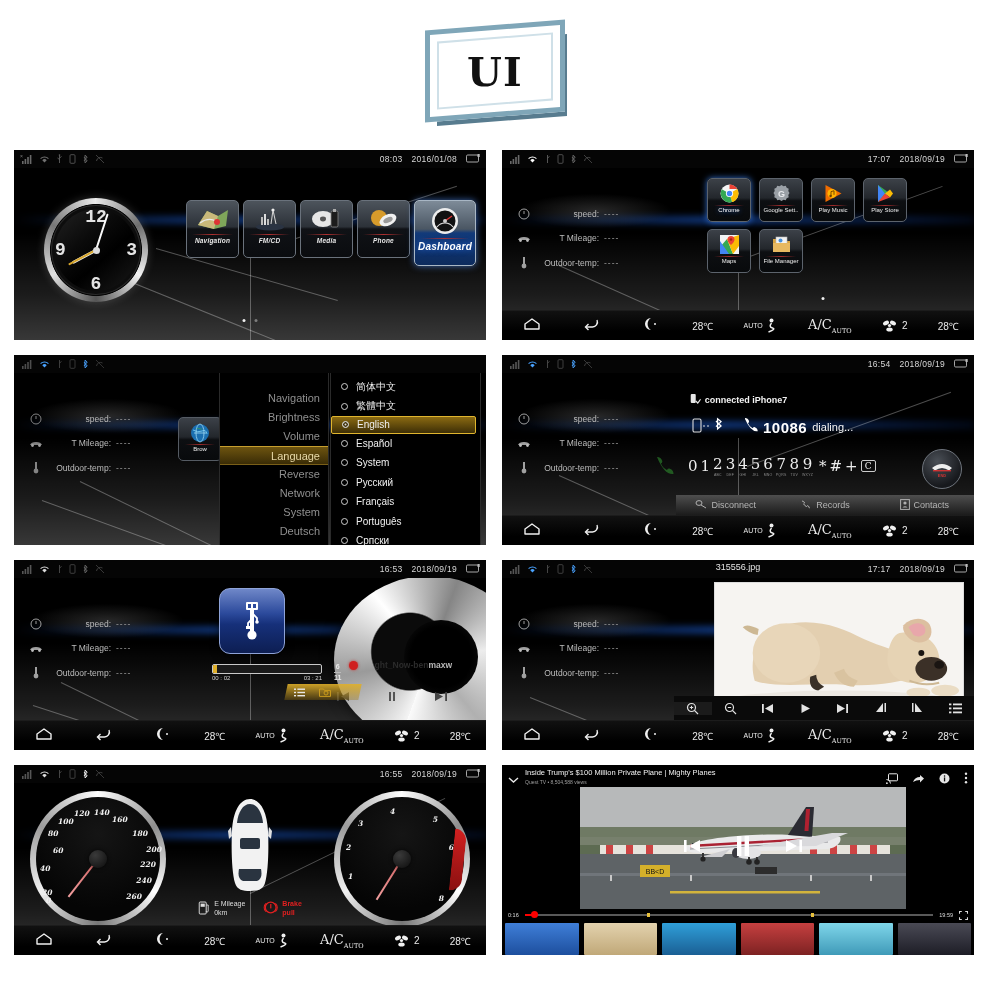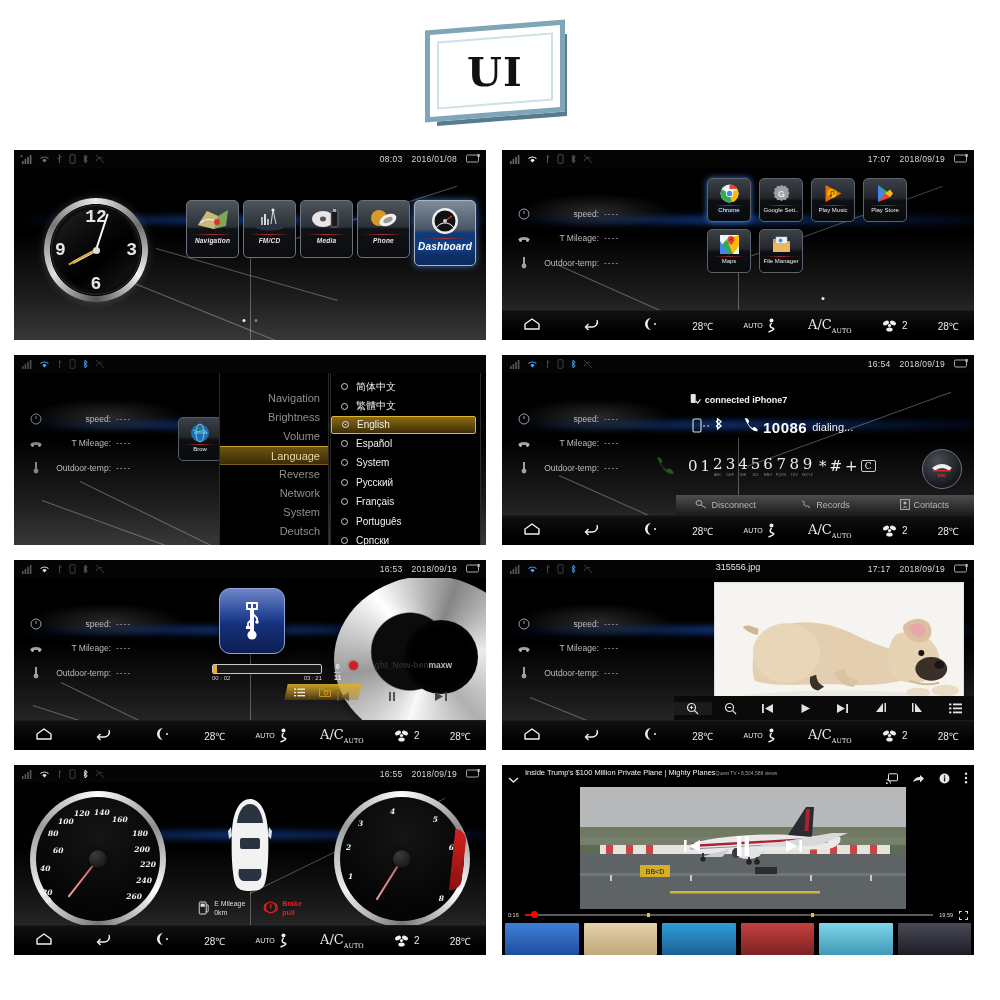--- a/index.html
+++ b/index.html
@@ -383,21 +383,21 @@
   .msg { display:flex; gap:4px; align-items:flex-start; }
   .msg-txt { color:#ddd; font-size:7px; line-height:1.25; }
   .msg-txt.red { color:#e02020; font-weight:700; }
 
   
   .yt { background:#000; }
   .yt-top {
     position:absolute; left:0; right:0; top:0; height:22px; z-index:20;
     display:flex; align-items:flex-start; padding:3px 6px 0 6px; gap:6px;
   }
-  .yt-titles { display:flex; flex-direction:row; }
+  .yt-titles { display:flex; flex-direction:column; }
   .yt-title { color:#f2f2f2; font-size:7.5px; }
   .yt-sub   { color:#9f9f9f; font-size:5px; margin-top:2px; }
   .yt-actions { margin-left:auto; display:flex; gap:14px; align-items:center; padding-top:2px; }
   .yt-video {
     position:absolute; left:78px; right:68px; top:22px; bottom:46px; z-index:8;
     overflow:hidden; background:#6b6f72;
   }
   .yt-center {
     position:absolute; left:50%; top:50%; transform:translate(-50%,-50%);
     display:flex; align-items:center; gap:32px; z-index:12;
@@ -1641,21 +1641,21 @@
     <div class="g-num" style="left:16px;bottom:22px">0</div>
     <div class="g-num" style="left:12px;bottom:30px">20</div>
     <div class="g-num" style="left:10px;bottom:54px">40</div>
     <div class="g-num" style="left:23px;bottom:72px">60</div>
     <div class="g-num" style="left:18px;top:38px">80</div>
     <div class="g-num" style="left:28px;top:26px">100</div>
     <div class="g-num" style="left:44px;top:18px">120</div>
     <div class="g-num" style="left:64px;top:17px">140</div>
     <div class="g-num" style="left:82px;top:24px">160</div>
     <div class="g-num" style="right:18px;top:38px">180</div>
-    <div class="g-num" style="right:16px;top:54px">200</div>
+    <div class="g-num" style="right:4px;top:54px">200</div>
     <div class="g-num" style="right:10px;bottom:58px">220</div>
     <div class="g-num" style="right:14px;bottom:42px">240</div>
     <div class="g-num" style="right:24px;bottom:26px">260</div>
     <div class="g-needle" style="transform:rotate(-142deg)"></div>
     <div class="g-cap"></div>
   </div>
 
   <div class="gauge g-right">
     <div class="redzone"></div>
     <div class="g-num" style="left:14px;bottom:46px">1</div>

